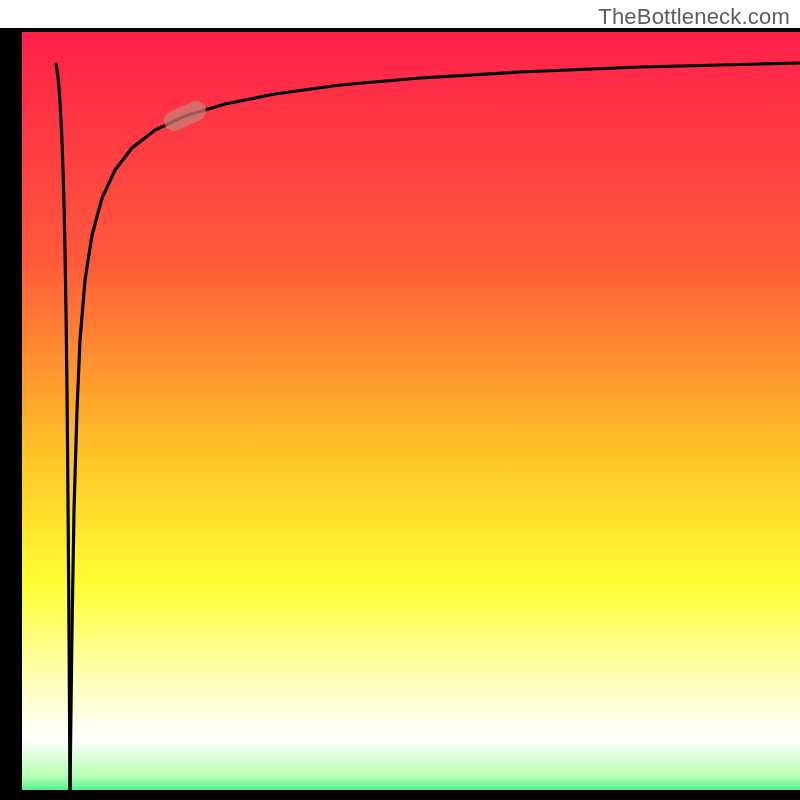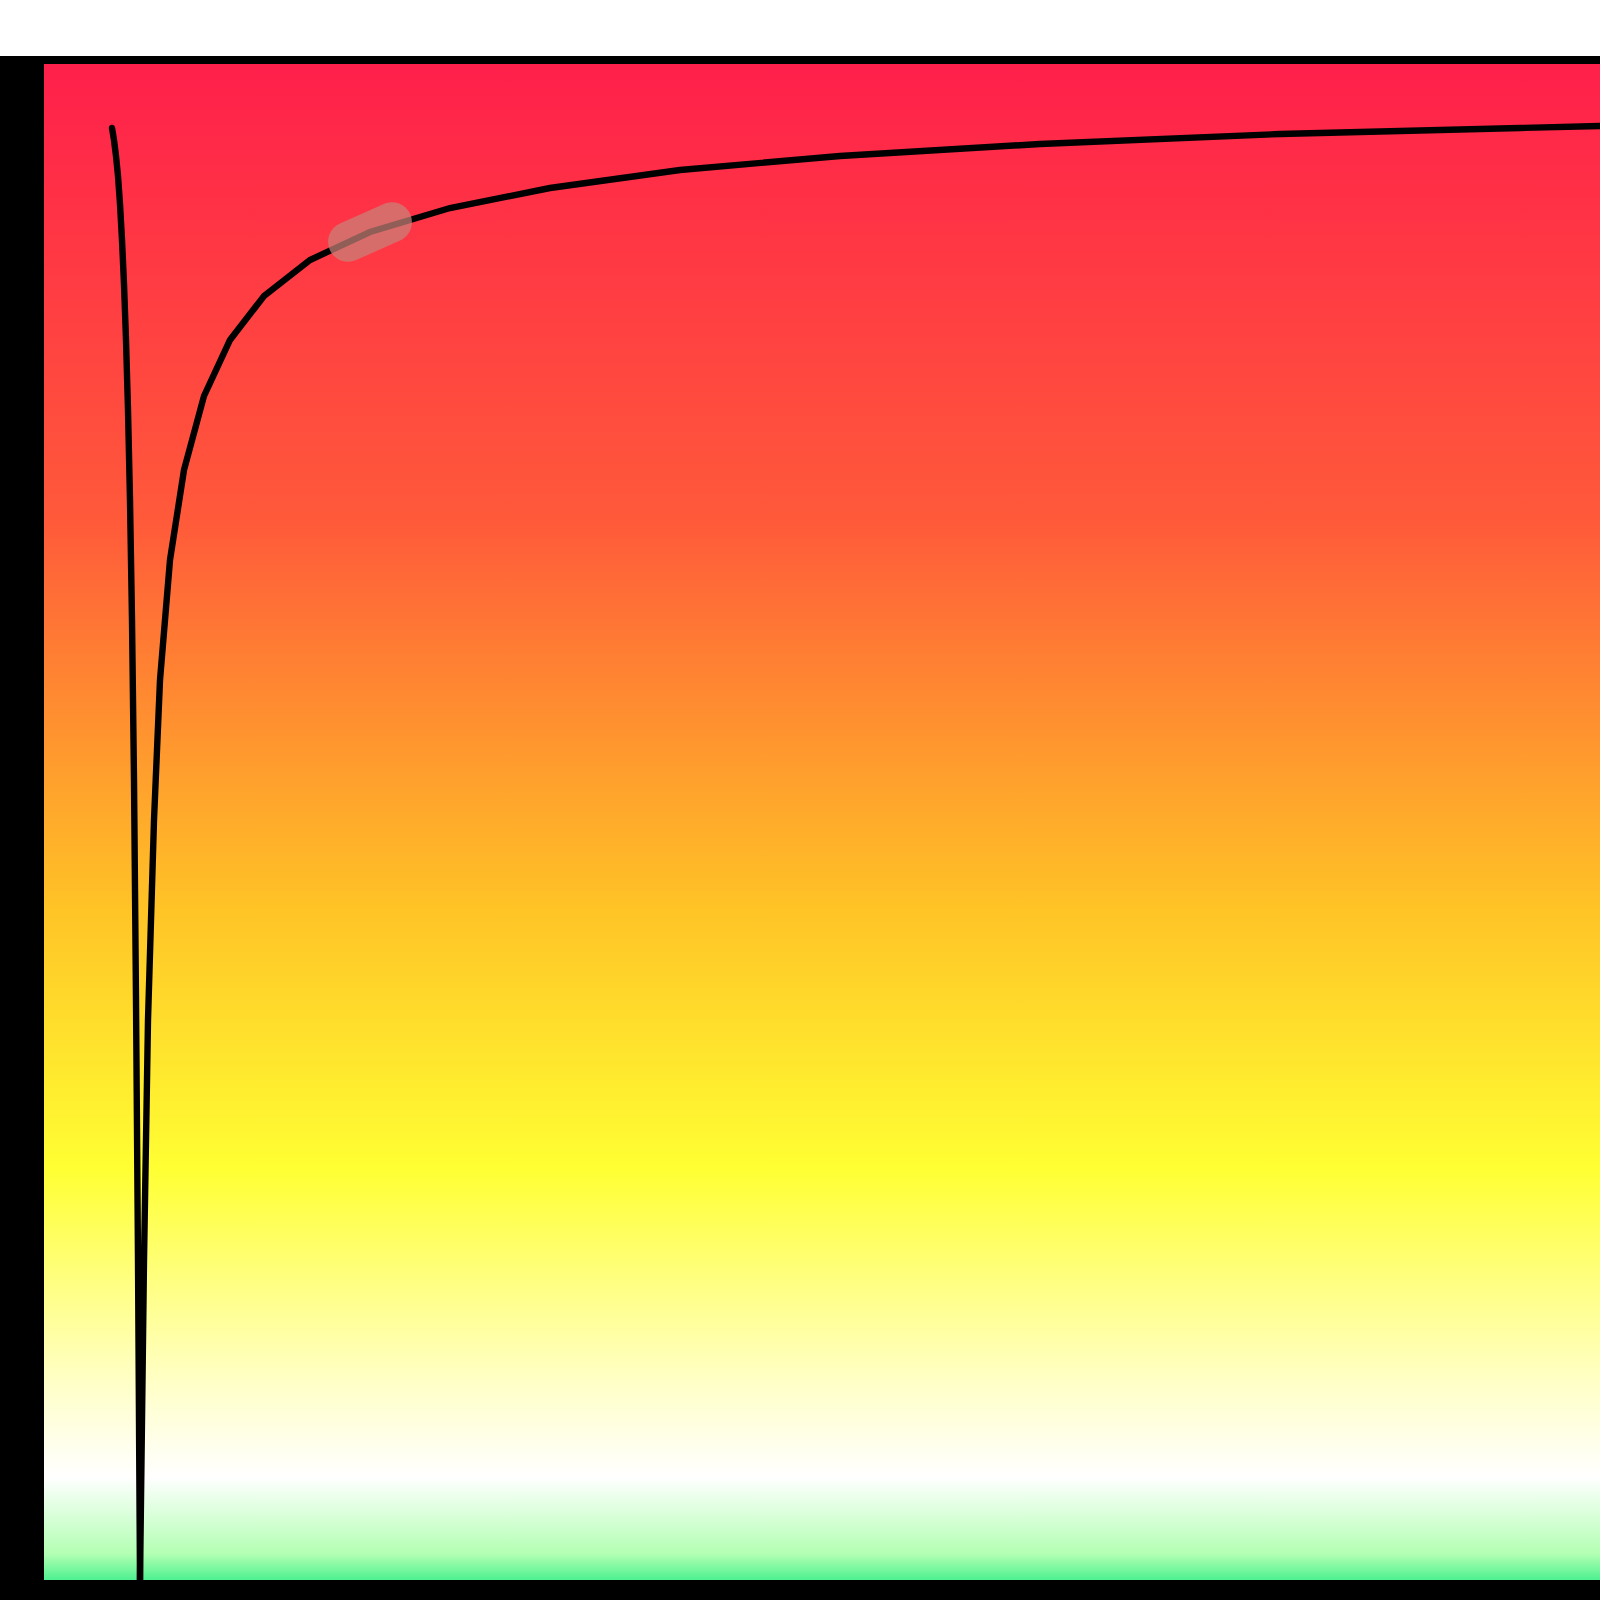--- a/index.html
+++ b/index.html
@@ -43,20 +43,21 @@
     transform-origin: center center;
     z-index: 30;
     pointer-events: none;
   }
 </style>
 </head>
 <body>
 
 <div class="stage">
 
+  <div class="watermark">TheBottleneck.com</div>
 
   <svg class="plot" viewBox="0 0 800 800" preserveAspectRatio="none">
 
     <defs>
       <linearGradient id="bg-grad" x1="0" y1="0" x2="0" y2="1">
 
       <stop offset="0%" stop-color="#ff1f4b"></stop>
           <stop offset="30%" stop-color="#ff5a3a"></stop>
           <stop offset="55.00000000000001%" stop-color="#ffc326"></stop>
           <stop offset="72%" stop-color="#ffff33"></stop>

